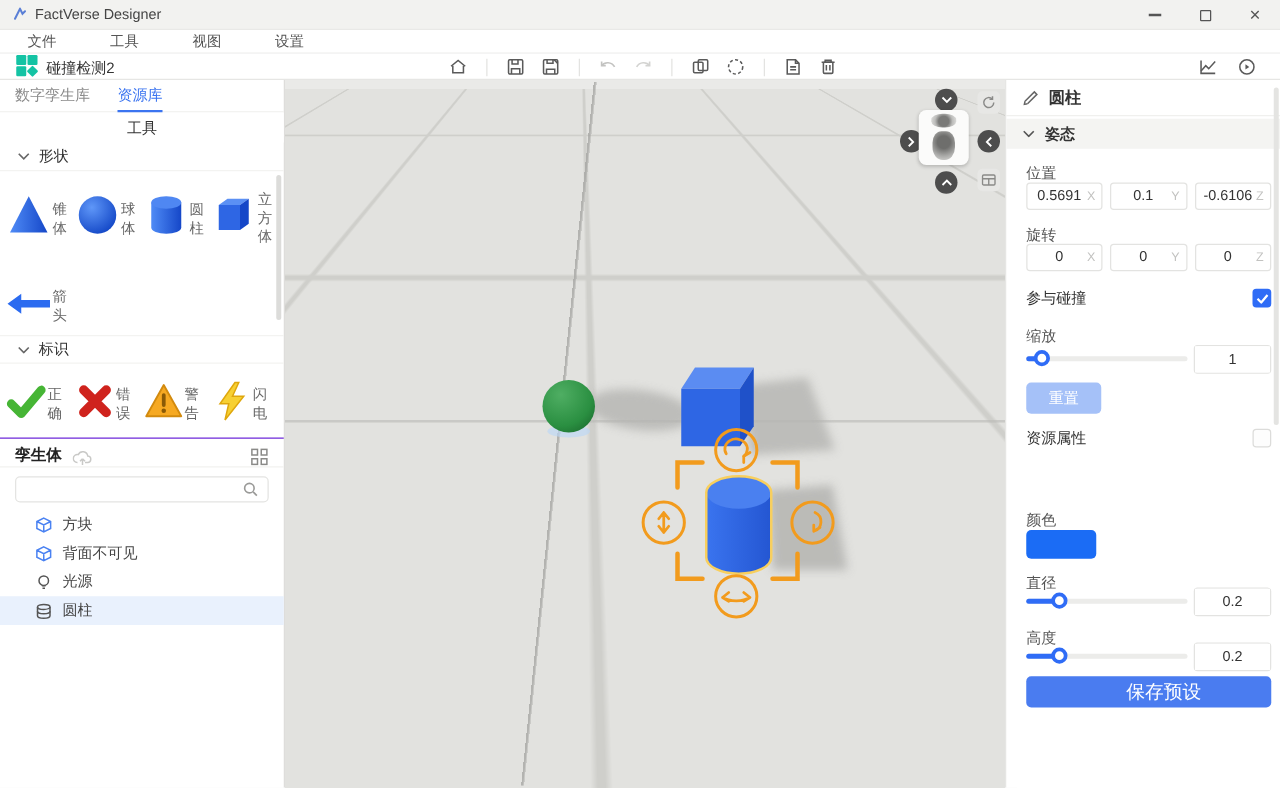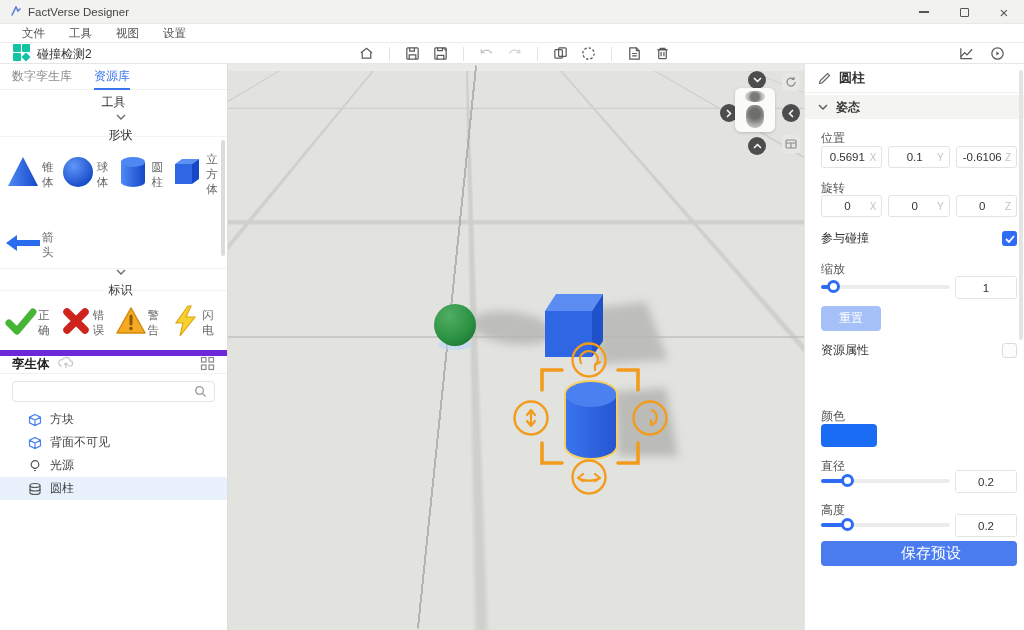--- a/index.html
+++ b/index.html
@@ -8,21 +8,21 @@
   .abs { position:absolute; }
   svg { display:block; }
 
   
   .titlebar { position:absolute; left:0; top:0; width:1024px; height:24px; background:#f2f2f0;
     display:flex; align-items:center; padding-left:10px; border-bottom:1px solid #e9e9e7;}
   .titlebar .app-title { font-size:11.5px; color:#444; margin-left:6px;}
   .win-controls { position:absolute; right:0; top:0; height:24px; display:flex;}
   .win-btn { width:40px; height:24px; display:flex; align-items:center; justify-content:center; color:#555;}
   .menubar { position:absolute; left:0; top:24px; width:1024px; height:19px; background:#fff;
-    border-bottom:1px solid #ededeb; display:flex; align-items:center; gap:24px; padding-left:22px;}
+    border-bottom:1px solid #ededeb; display:flex; align-items:center; gap:43px; padding-left:22px;}
   .menubar .menu-item { font-size:11.5px; color:#555;}
   .toolbar-row { position:absolute; left:0; top:43px; width:1024px; height:21px; background:#fff;
     border-bottom:1px solid #e6e6e4;}
   .logo4 { position:absolute; left:13px; top:1px; width:17px; height:17px; display:grid;
     grid-template-columns:8px 8px; grid-template-rows:8px 8px; gap:1px;}
   .logo4 i { background:#14c3a4; border-radius:1px;}
   .logo4 i.dia { transform:rotate(45deg) scale(.82);}
   .proj-name { position:absolute; left:37px; top:3px; font-size:12px; color:#333;}
   .tb-icons { position:absolute; left:358px; top:0; height:21px; display:flex; align-items:center; gap:11px;}
   .tb-right { position:absolute; right:18px; top:0; height:21px; display:flex; align-items:center; gap:14px;}
@@ -33,26 +33,26 @@
   .sidebar { position:absolute; left:0; top:64px; width:228px; height:566px; background:#fff;
     border-right:1px solid #dedddb;}
   .lib-tabs { height:26px; display:flex; align-items:center; gap:22px; padding-left:12px;
     border-bottom:1px solid #efefed;}
   .lib-tab { font-size:12px; color:#8a8a8a; height:26px; line-height:24px;}
   .lib-tab.active { color:#3b74f0; border-bottom:2px solid #3b74f0;}
   .res-tabs { height:24px; display:flex;}
   .res-tab { flex:1; text-align:center; line-height:24px; font-size:12px; color:#666; background:#f1f1ef;}
   .res-tab.active { background:#fff; color:#333;}
   .sec-head { height:23px; display:flex; align-items:center; gap:7px; padding-left:14px;
-    border-bottom:1px solid #f3f3f1; color:#333;flex-direction:column;}
+    border-bottom:1px solid #f3f3f1; color:#333;}
   .shape-grid { display:flex; flex-wrap:wrap; padding:6px 4px 2px 4px;}
   .shape-cell { width:25%; display:flex; flex-direction:row; align-items:center; padding:4px 0 6px;}
   .shape-cell .lbl { margin-top:5px; font-size:11.5px; color:#666;}
-  .twin-head { height:24px; margin-top:4px; border-top:6px solid #6d28d9; border-bottom:1px solid #f2f2f0;
-    display:flex; align-items:flex-start; padding:0 12px; gap:8px;}
+  .twin-head { height:24px; margin-top:4px; border-top:1px solid #6d28d9; border-bottom:1px solid #f2f2f0;
+    display:flex; align-items:flex-end; padding:0 12px; gap:8px;}
   .twin-head .t { font-weight:bold; font-size:12.5px; color:#222;}
   .twin-head .spacer { flex:1;}
   .search-box { margin:7px 12px 6px; height:21px; border:1px solid #e4e4e2; border-radius:4px;
     display:flex; align-items:center; padding:0 7px;}
   .search-box input { flex:1; border:none; outline:none; font-size:11px; background:transparent;}
   .twin-item { height:23px; display:flex; align-items:center; gap:8px; padding-left:28px; color:#444;}
   .twin-item.sel { background:#e9f1fd;}
   .side-scroll { position:absolute; right:2px; top:76px; width:4px; height:116px; background:#dcdcda; border-radius:2px;}
 
   

